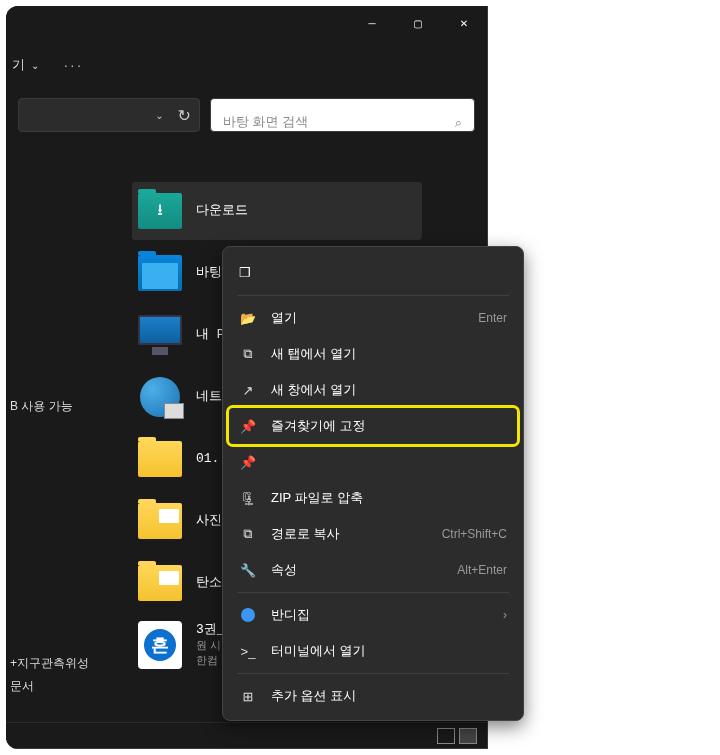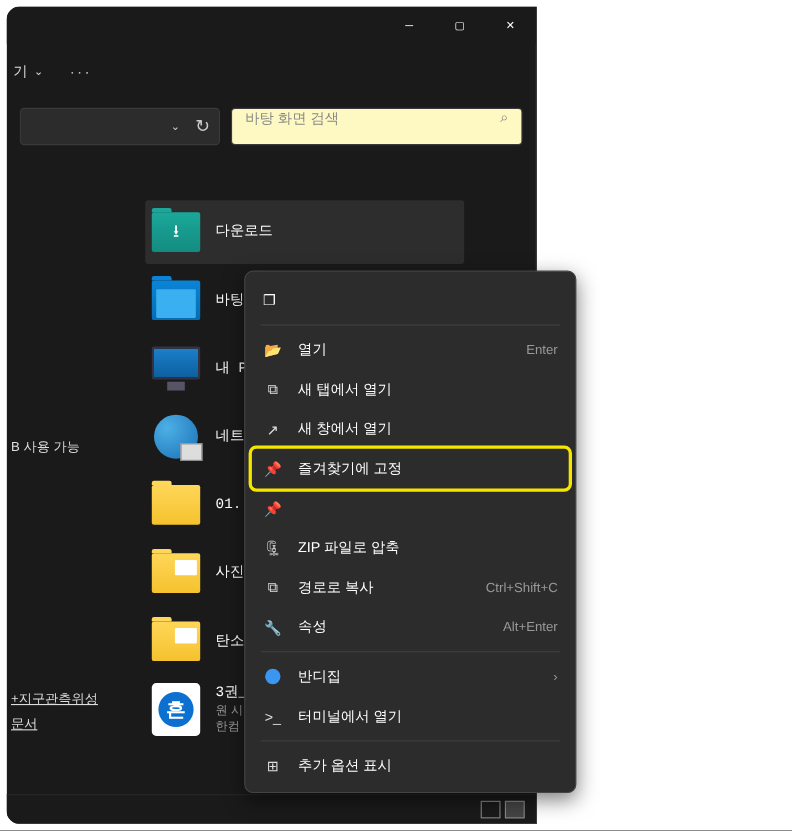--- a/index.html
+++ b/index.html
@@ -90,25 +90,25 @@
       display: flex;
       align-items: center;
       justify-content: flex-end;
       padding-right: 8px;
       gap: 14px;
       color: #ccc;
     }
     .search-bar {
       flex: 1;
       height: 34px;
-      background: #fef9c3;
+      background: #ffffff;
       border: 1px solid #3a3a3a;
       border-radius: 4px;
       display: flex;
-      align-items: flex-start;
+      align-items: flex-end;
       justify-content: space-between;
       padding: 0 12px;
       color: #888;
       font-size: 13px;
     }
     .content {
       position: relative;
       padding-top: 42px;
     }
     .grid {
@@ -418,21 +418,21 @@
         <span>바탕 화면 검색</span>
         <span>⌕</span>
       </div>
     </div>
 
     <div class="content">
 
       <div class="sidebar-frag" style="top:255px;">
         <div class="line">B 사용 가능</div>
       </div>
-      <div class="sidebar-frag" style="top:484px;text-decoration:underline;">
+      <div class="sidebar-frag" style="top:512px;">
         <div class="line">+지구관측위성</div>
         <div class="line">문서</div>
       </div>
 
       <div class="grid">
         <div class="item sel">
           <div class="icon-wrap">
               <div class="folder-teal">⭳</div>
             </div>
           <div class="lbl">다운로드</div>

